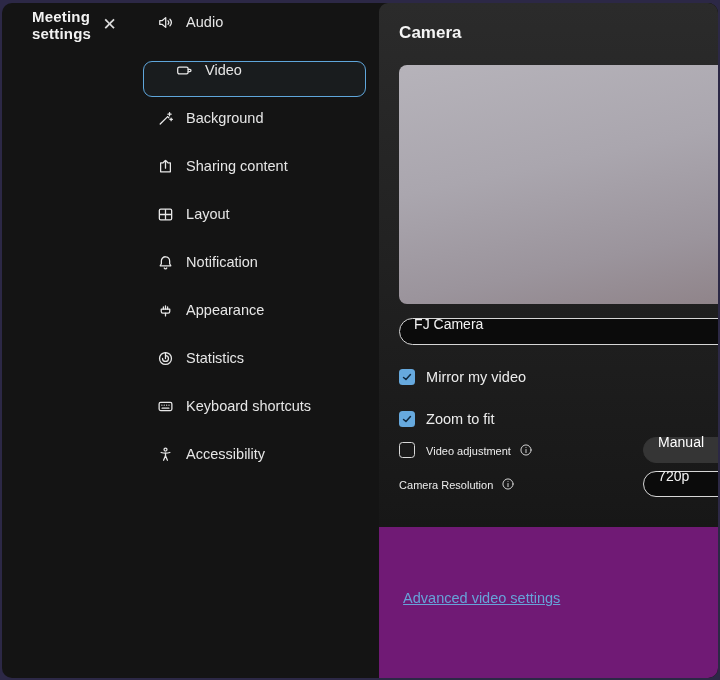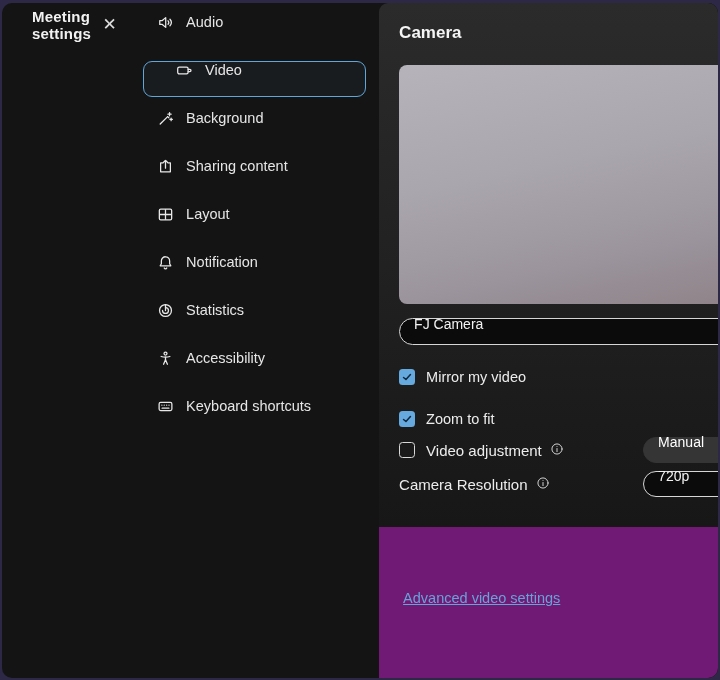--- a/index.html
+++ b/index.html
@@ -100,21 +100,21 @@
   .checkbox.unchecked { background:transparent; border:1.5px solid #d9d9d9; }
   .checkbox svg { width:12px; height:12px; }
   .check-label { font-size:14.5px; color:#ececec; display:flex; align-items:center; gap:8px; }
   .info-icon { width:14px; height:14px; display:inline-flex; cursor:pointer; }
   .info-icon svg { width:100%; height:100%; }
   .control-row {
     display:flex; align-items:center; justify-content:space-between;
     height:26px; margin-top:8px;
   }
   .control-row .left { display:flex; align-items:center; gap:11px; font-size:14.5px; color:#ececec; }
-  .label-with-info { display:flex; align-items:flex-start; gap:8px; font-size:15px; color:#ececec; }
+  .label-with-info { display:flex; align-items:flex-end; gap:8px; font-size:11px; color:#ececec; }
   .adv-link {
     font-size:14.5px; color:#67a3d9; text-decoration:underline; cursor:pointer;
   }
 </style>
 </head>
 <body>
 
 <div class="dialog">
 
   <div class="titlebar">
@@ -183,53 +183,63 @@
       <div class="nav-item">
         <span class="nav-icon">
           <svg viewBox="0 0 16 16" fill="none" stroke="#e8e8e8" stroke-width="1.2" stroke-linejoin="round" stroke-linecap="round">
             <path d="M8 2.6 a3.9 3.9 0 0 0 -3.9 3.9 v2.7 l-1.1 1.9 h10 l-1.1 -1.9 v-2.7 a3.9 3.9 0 0 0 -3.9 -3.9 z"></path>
             <path d="M6.8 13.2 a1.3 1.3 0 0 0 2.4 0"></path>
           </svg>
         </span>
         <span>Notification</span>
       </div>
 
+      <div class="nav-item">
+        <span class="nav-icon">
+          <svg viewBox="0 0 16 16" fill="none" stroke="#e8e8e8" stroke-width="1.2" stroke-linejoin="round" stroke-linecap="round">
+            <path d="M4 6.8 h8 v2.2 a1.5 1.5 0 0 1 -1.5 1.5 h-5 A1.5 1.5 0 0 1 4 9 Z"></path>
+            <path d="M6 6.8 V4.6 M8 6.8 V3.6 M10 6.8 V4.6"></path>
+            <path d="M8 10.5 v2.6"></path>
+          </svg>
+        </span>
+        <span>Appearance</span>
+      </div>
 
       <div class="nav-item">
         <span class="nav-icon">
           <svg viewBox="0 0 16 16" fill="none" stroke="#e8e8e8" stroke-width="1.2" stroke-linecap="round">
             <circle cx="8" cy="8" r="5.6"></circle>
             <path d="M8 8 V2.4"></path>
             <path d="M8 5.2 a2.8 2.8 0 1 1 -2.8 2.8"></path>
           </svg>
         </span>
         <span>Statistics</span>
       </div>
 
       <div class="nav-item">
         <span class="nav-icon">
           <svg viewBox="0 0 16 16" fill="none" stroke="#e8e8e8" stroke-width="1.2" stroke-linejoin="round" stroke-linecap="round">
+            <rect x="2" y="4.2" width="12" height="7.6" rx="1.4"></rect>
+            <path d="M4.8 9.6 H11.2"></path>
+            <path d="M4.6 6.8 h0.01 M6.8 6.8 h0.01 M9.1 6.8 h0.01 M11.3 6.8 h0.01"></path>
+          </svg>
+        </span>
+        <span>Keyboard shortcuts</span>
+      </div>
+
+      <div class="nav-item">
+        <span class="nav-icon">
+          <svg viewBox="0 0 16 16" fill="none" stroke="#e8e8e8" stroke-width="1.2" stroke-linejoin="round" stroke-linecap="round">
             <circle cx="8" cy="3.4" r="1.4"></circle>
             <path d="M3.9 6.1 c2.7 0.9 5.5 0.9 8.2 0"></path>
             <path d="M8 6.6 V9.2"></path>
             <path d="M8 9.2 L6.2 13.4 M8 9.2 L9.8 13.4"></path>
           </svg>
         </span>
         <span>Accessibility</span>
-      </div>
-
-      <div class="nav-item">
-        <span class="nav-icon">
-          <svg viewBox="0 0 16 16" fill="none" stroke="#e8e8e8" stroke-width="1.2" stroke-linejoin="round" stroke-linecap="round">
-            <rect x="2" y="4.2" width="12" height="7.6" rx="1.4"></rect>
-            <path d="M4.8 9.6 H11.2"></path>
-            <path d="M4.6 6.8 h0.01 M6.8 6.8 h0.01 M9.1 6.8 h0.01 M11.3 6.8 h0.01"></path>
-          </svg>
-        </span>
-        <span>Keyboard shortcuts</span>
       </div>
 
     </nav>
 
     <section class="panel">
       <div class="panel-main">
 
         <h2 class="section-heading">Camera</h2>
 
         <div class="preview">

